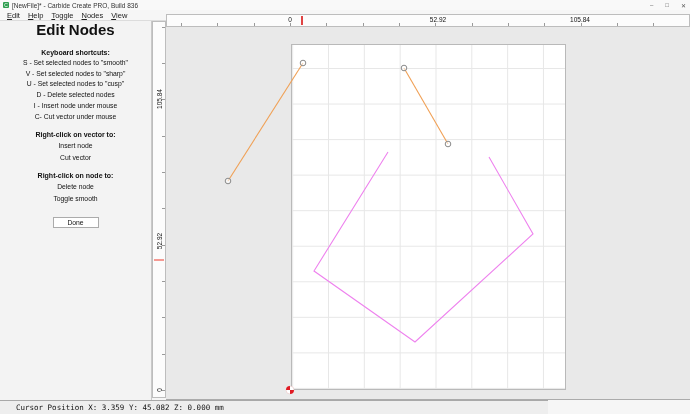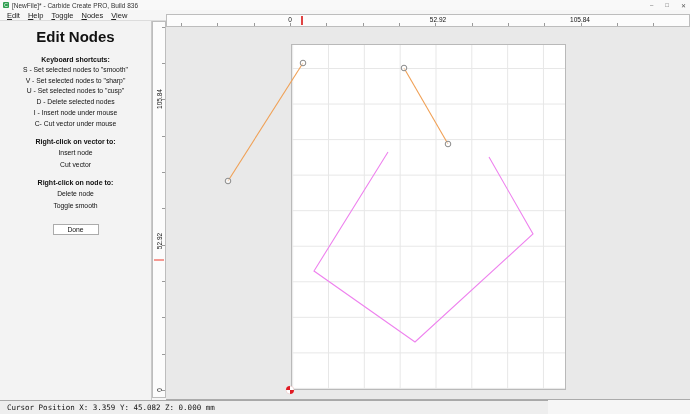--- a/index.html
+++ b/index.html
@@ -14,21 +14,21 @@
   .winbtns { position:absolute; right:4px; top:0; height:10px; display:flex; gap:12px; align-items:center; color:#555; font-size:6px; }
   .winbtns span { cursor:default; }
 
   
   .menubar { position:absolute; left:0; top:10px; width:690px; height:11px; background:#f6f6f6; border-bottom:1px solid #dcdcdc; font-size:7.5px; color:#222; padding-left:3px; }
   .menu-item { display:inline-block; padding:1px 4px; line-height:9px; }
   .menu-item::first-letter { text-decoration:underline; }
 
   
   .sidebar { position:absolute; left:0; top:21px; width:152px; height:379px; background:#f3f3f3; border-right:1px solid #c9c9c9; text-align:center; color:#111; }
-  .panel-title { margin-top:7px; font-size:15px; font-weight:bold; letter-spacing:0; }
+  .panel-title { font-size:15px; font-weight:bold; letter-spacing:0; }
   .sec-head { margin-top:9px; font-size:7px; font-weight:bold; }
   .sb-line { font-size:6.8px; line-height:10.7px; }
   #shortcut-list { margin-top:2px; }
   #vector-actions .sb-line, #node-actions .sb-line { line-height:11.5px; }
   #vector-actions { margin-top:2px; }
   #node-actions { margin-top:2px; }
   .done-btn { display:block; margin:13px auto 0 auto; width:46px; height:11px; background:#ffffff; border:1px solid #ababab; font-size:6.8px; font-family:"Liberation Sans", sans-serif; color:#111; line-height:8px; }
 
   
   .hruler { position:absolute; left:166px; top:14px; width:524px; height:13px; background:#fcfcfc; border:1px solid #bdbdbd; z-index:5; }
@@ -45,21 +45,21 @@
   .workspace { position:absolute; left:166px; top:27px; width:524px; height:373px; background:#e9e9e9; border-bottom:1px solid #ababab; }
   .stock { position:absolute; left:125px; top:17px; width:275px; height:346px; background:#ffffff; border:1px solid #b9b9b9;
     background-image:
       linear-gradient(to right, #e7e7e7 1px, transparent 1px),
       linear-gradient(to bottom, #e7e7e7 1px, transparent 1px);
     background-size:35.83px 35.56px;
     background-position:36px 23px; }
   #vector-svg { position:absolute; left:0; top:0; width:524px; height:373px; }
 
   
-  .statusbar { position:absolute; left:0; top:400px; width:548px; height:14px; background:#eeeeee; border-top:1px solid #a8a8a8; font-family:"DejaVu Sans Mono", monospace; font-size:7.5px; color:#111; line-height:13px; padding-left:7px; }
+  .statusbar { position:absolute; left:0; top:400px; width:548px; height:14px; background:#eeeeee; border-top:1px solid #a8a8a8; font-family:"DejaVu Sans Mono", monospace; font-size:7.5px; color:#111; line-height:13px; padding-left:16px; }
 </style>
 </head>
 <body>
 
 <div class="app">
 
   <div class="titlebar">
     <span class="app-icon" style="background: rgb(46, 158, 79);">C</span>
     <span class="win-title">[NewFile]* - Carbide Create PRO, Build 836</span>
     <span class="winbtns">

